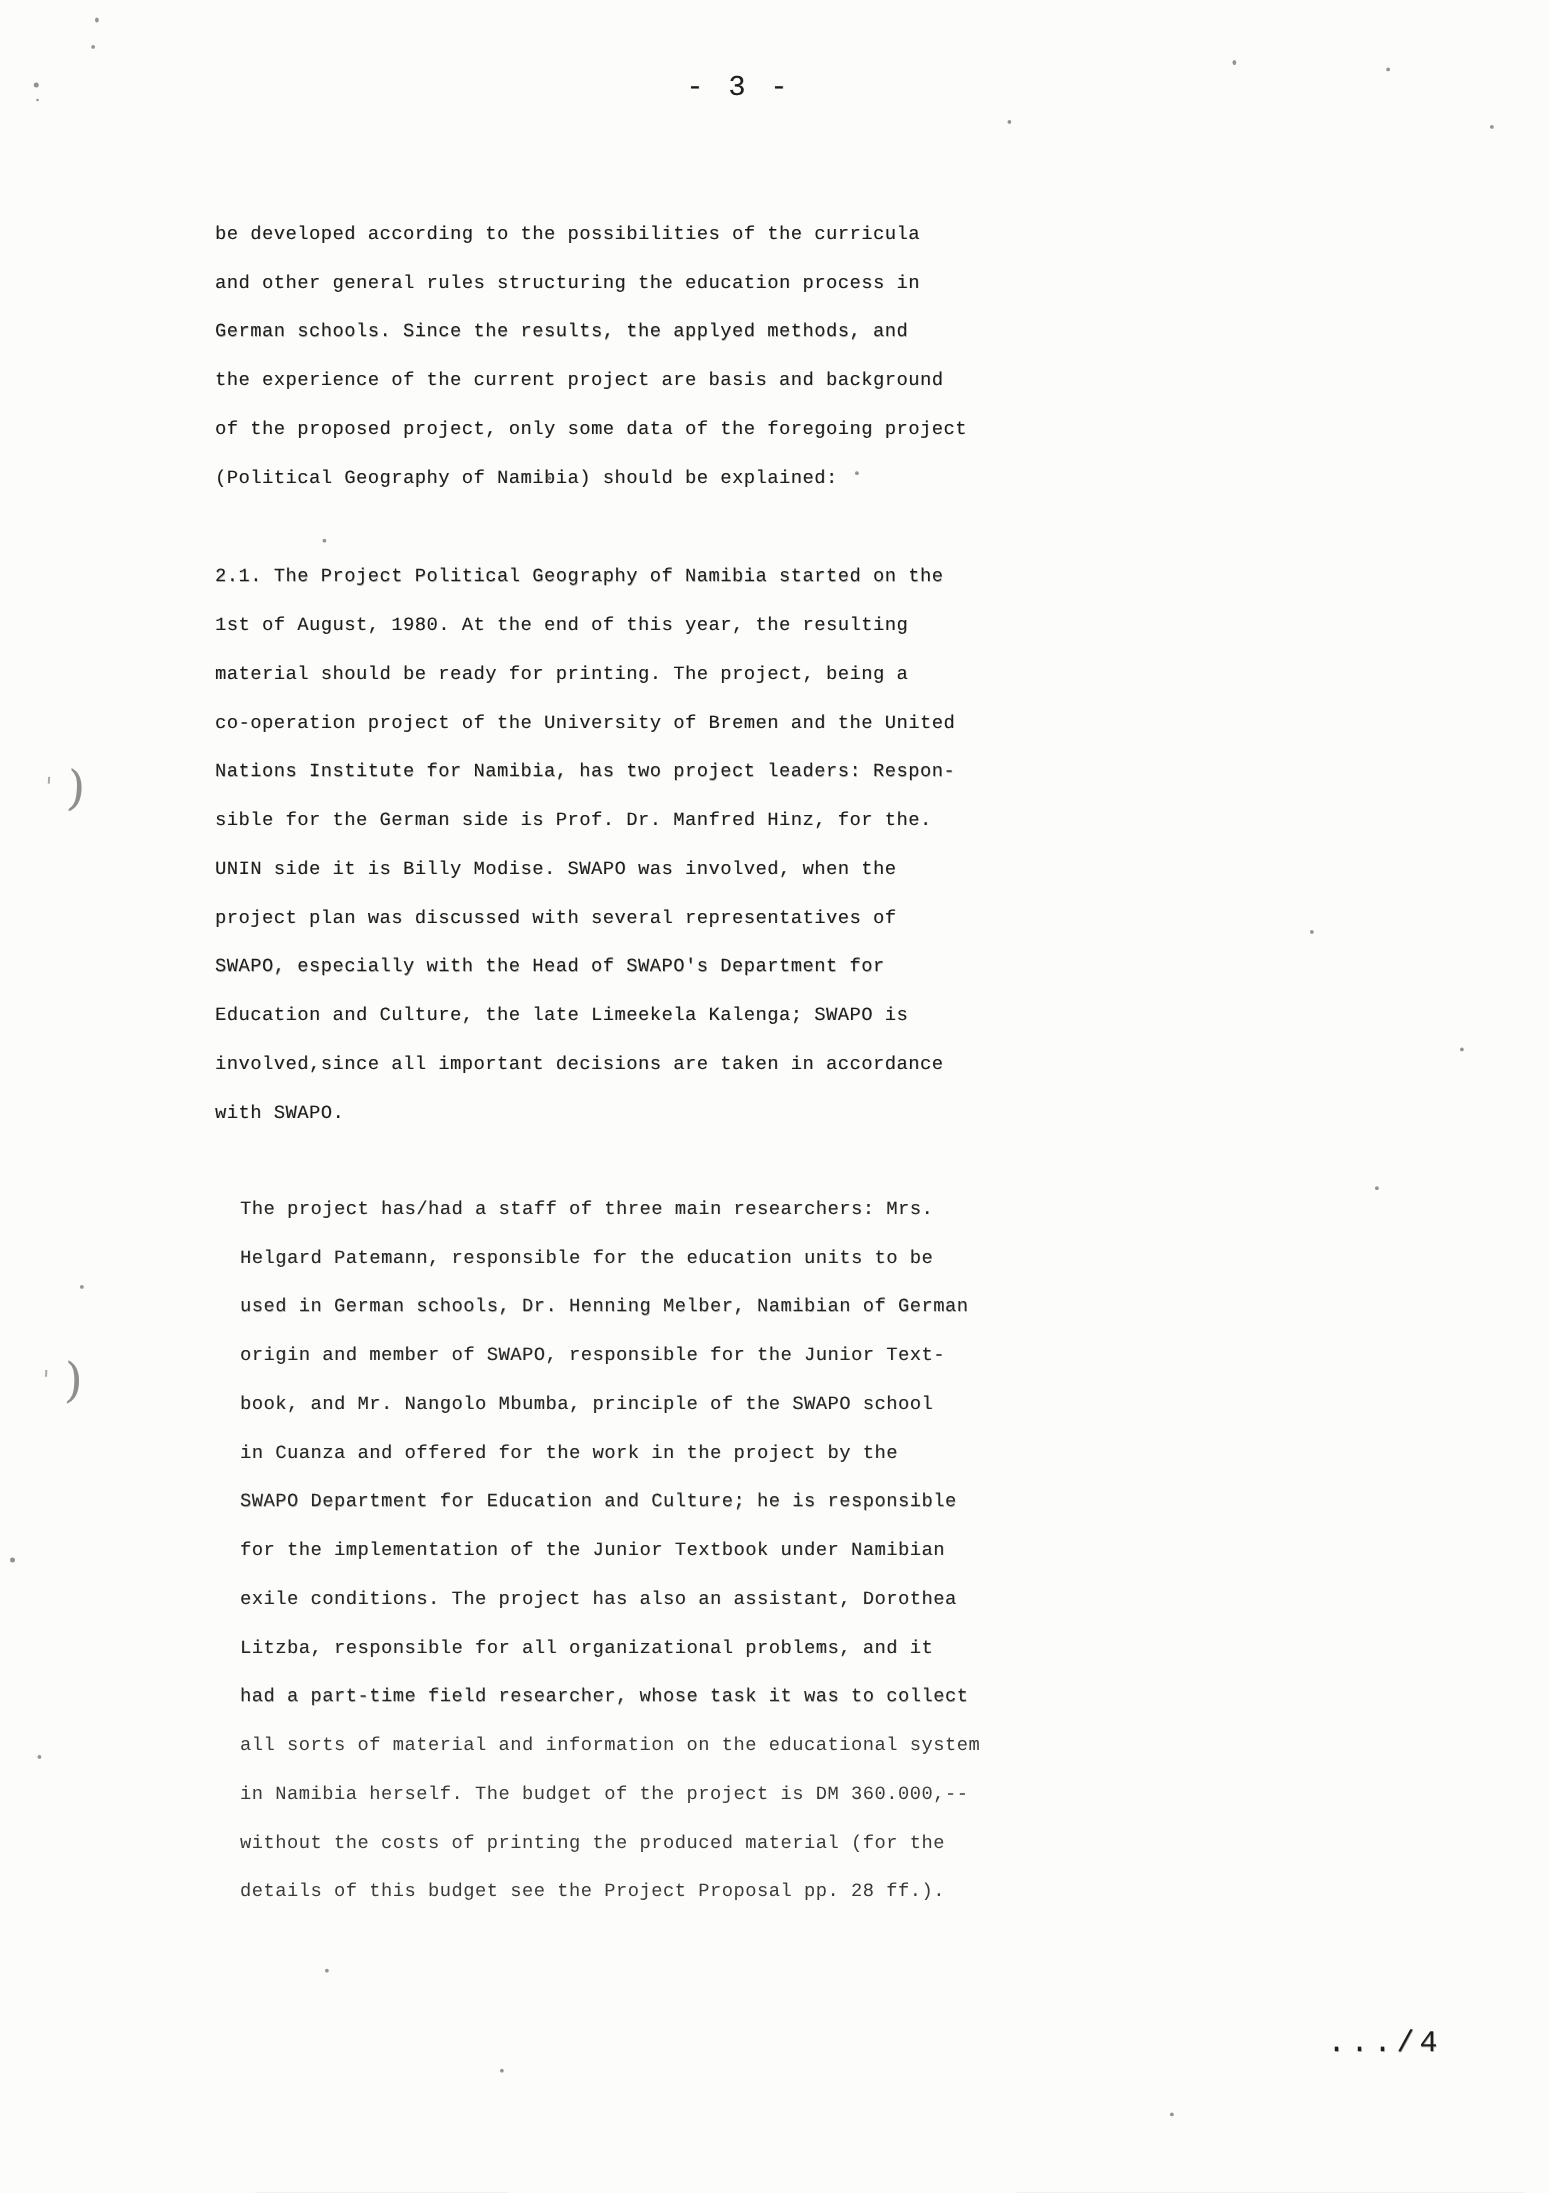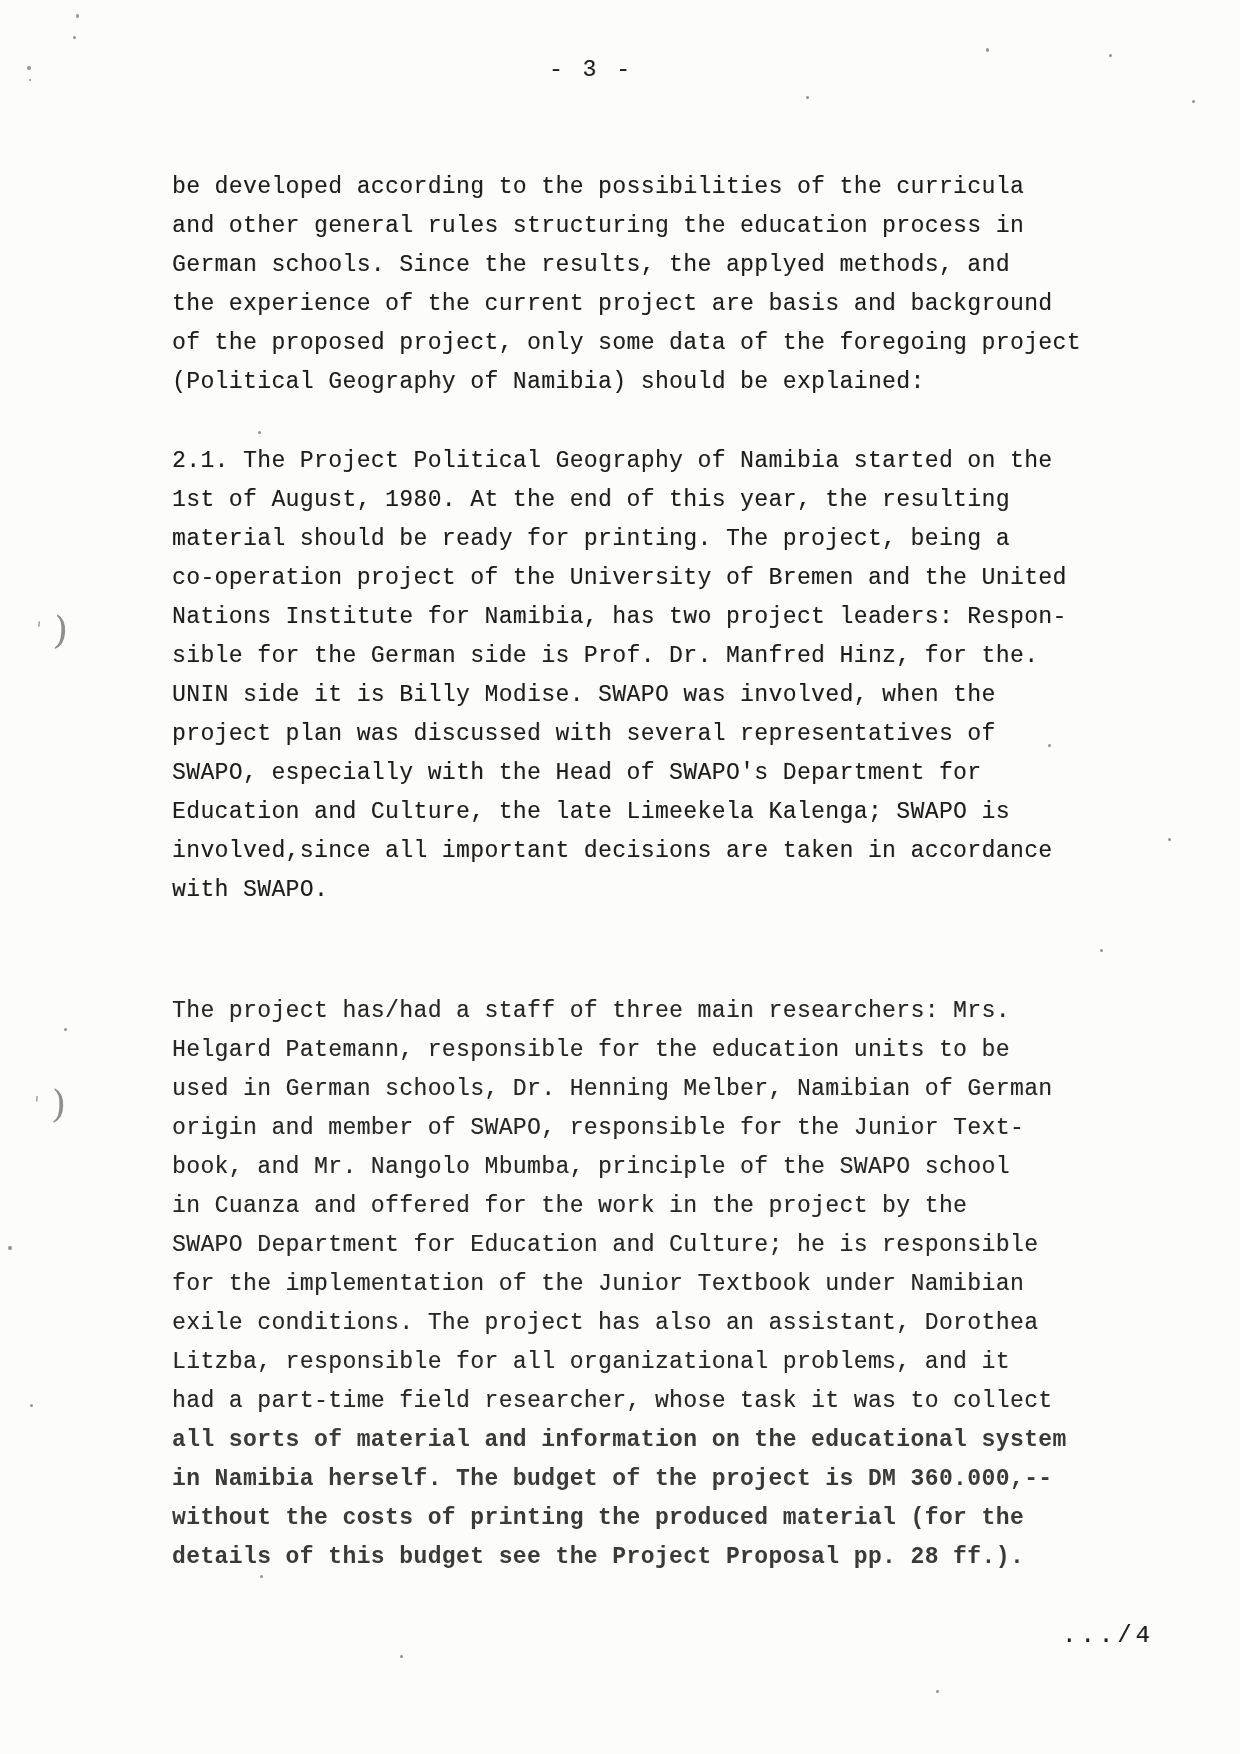--- a/index.html
+++ b/index.html
@@ -22,30 +22,30 @@
     top: 57px;
     left: 549px;
     font-size: 23px;
     letter-spacing: 3px;
     text-shadow: 0.4px 0.3px 0 rgba(29,29,29,0.35);
   }
   .para {
     position: absolute;
     left: 172px;
     width: 920px;
-    font-size: 23px;
+    font-size: 15px;
     line-height: 39px;
     letter-spacing: 0.4px;
     white-space: pre;
     text-shadow: 0.4px 0.3px 0 rgba(29,29,29,0.35);
   }
   .p1 { top: 168px; }
   .p2 { top: 442px; }
-  .p3 { top: 992px; color: #262626; }
-  .p3 .tline:nth-child(n+12) { color: #3a3a3a; text-shadow: none; font-weight: bold; }
+  .p3 { top: 948px; color: #262626; margin-left: 20px; }
+  .p3 .tline:nth-child(n+12) { color: #3a3a3a; text-shadow: none; }
   .continuation {
     position: absolute;
     left: 1062px;
     top: 1622px;
     font-size: 24px;
     letter-spacing: 4px;
     text-shadow: 0.4px 0.3px 0 rgba(29,29,29,0.4);
   }
   .margin-mark {
     position: absolute;

